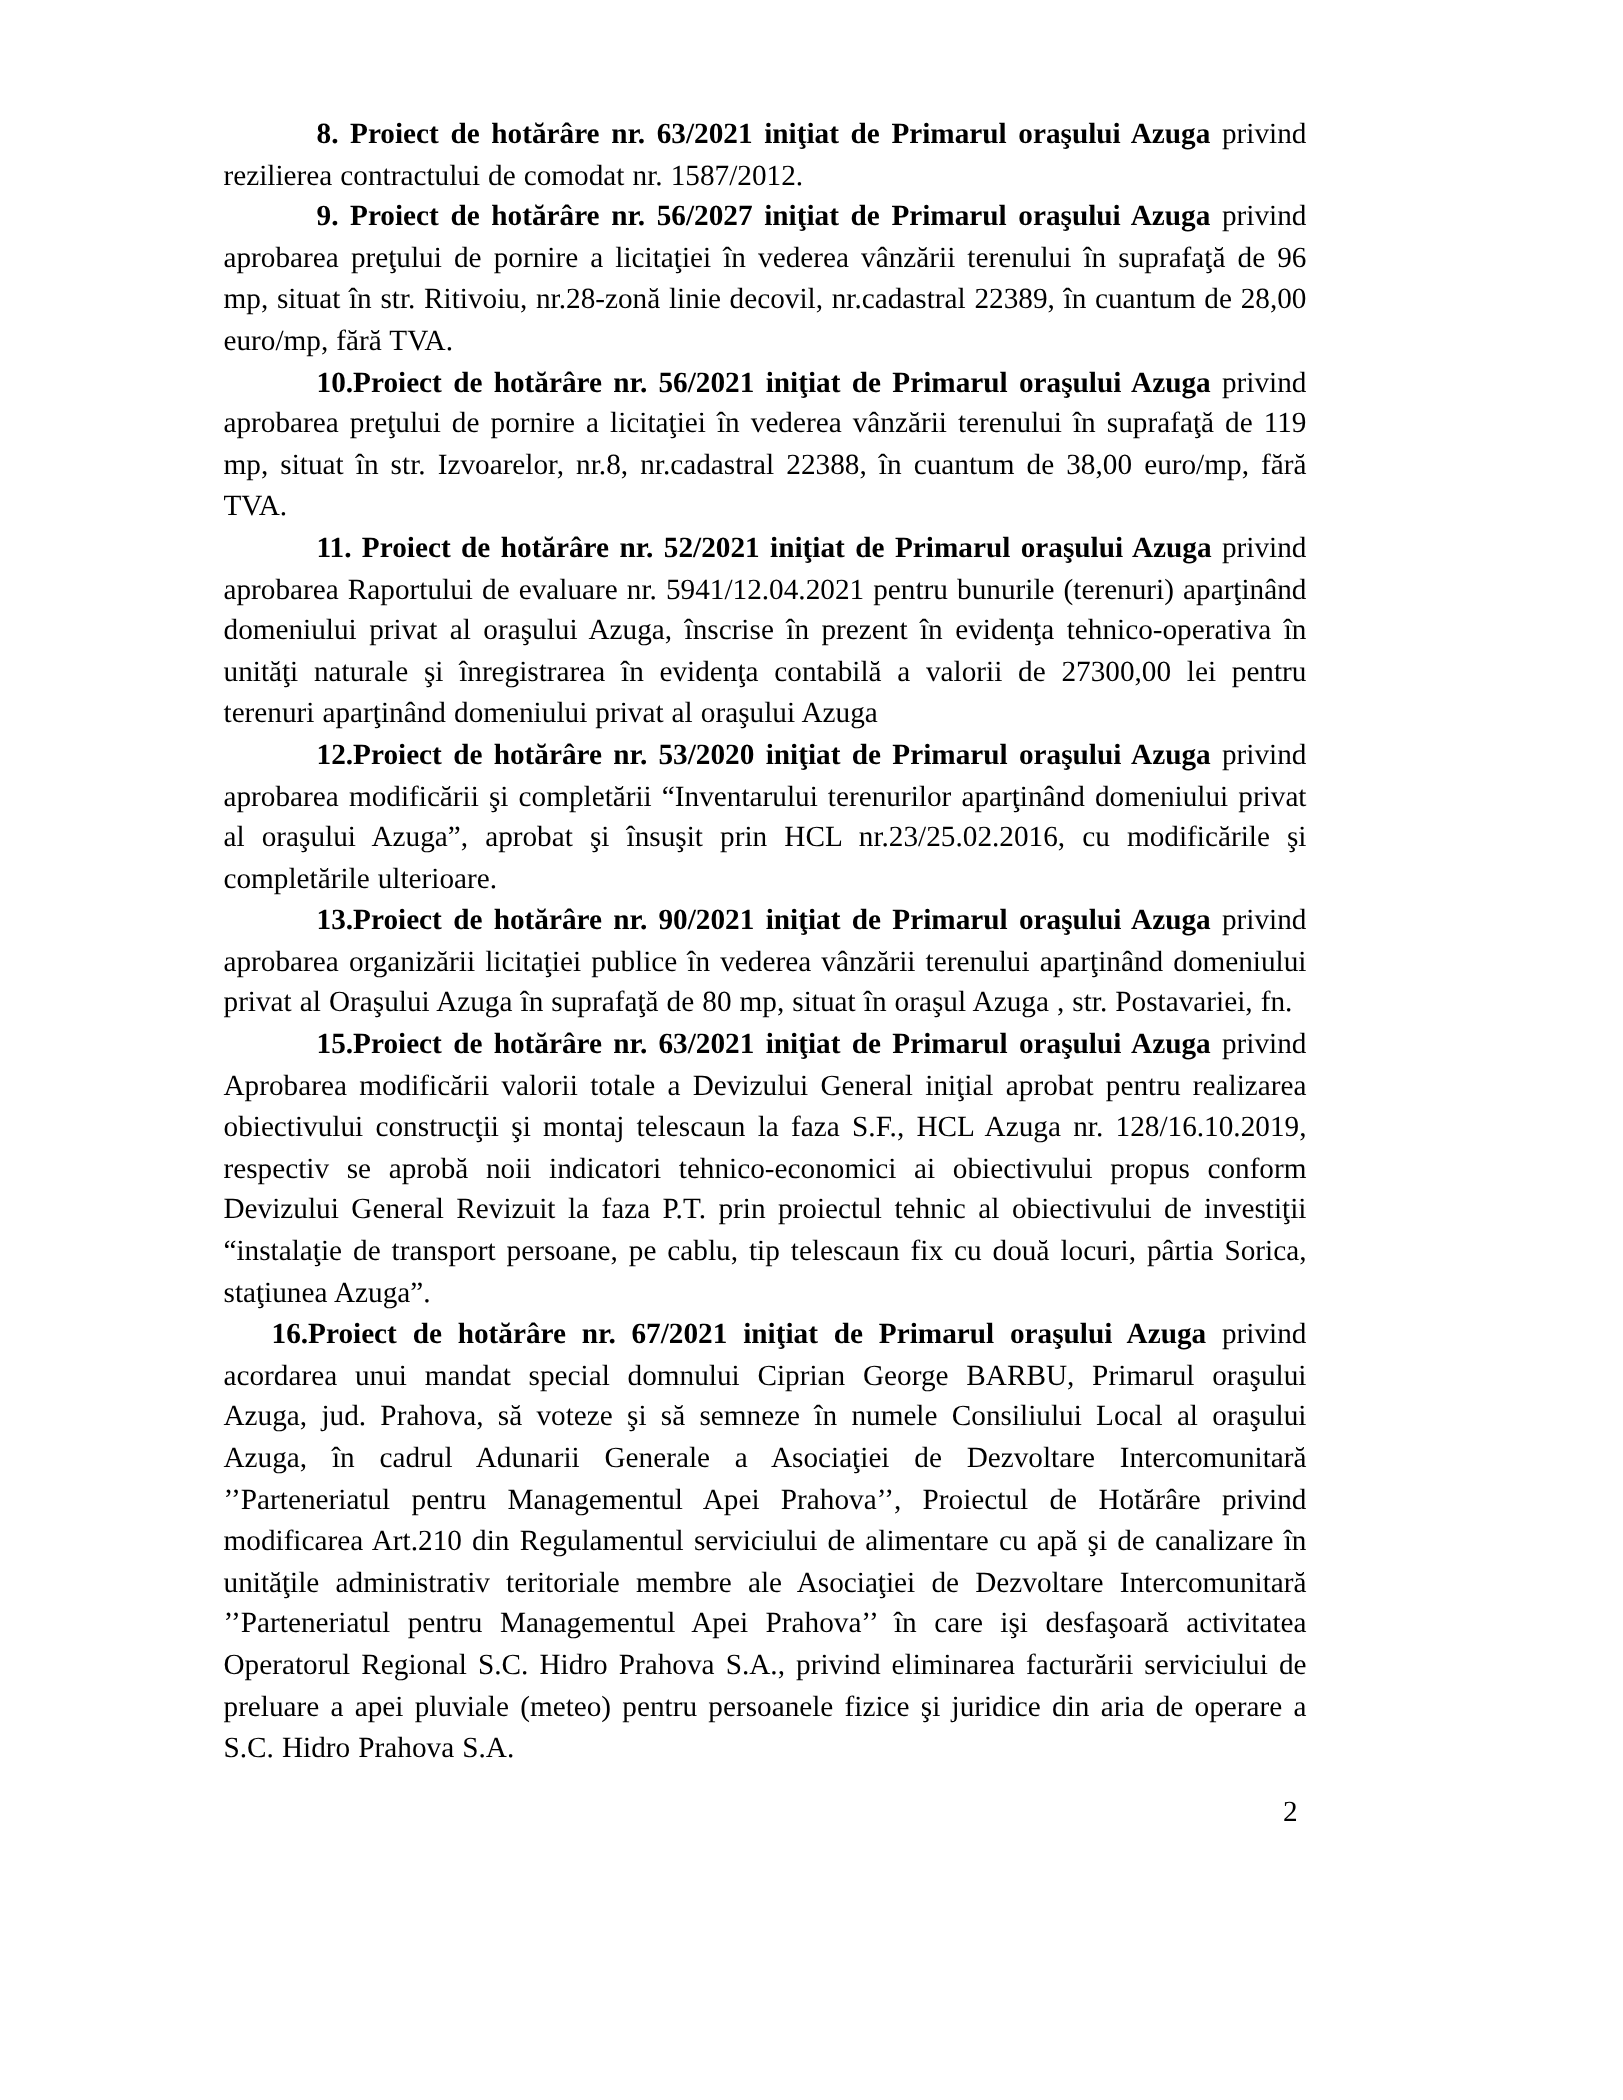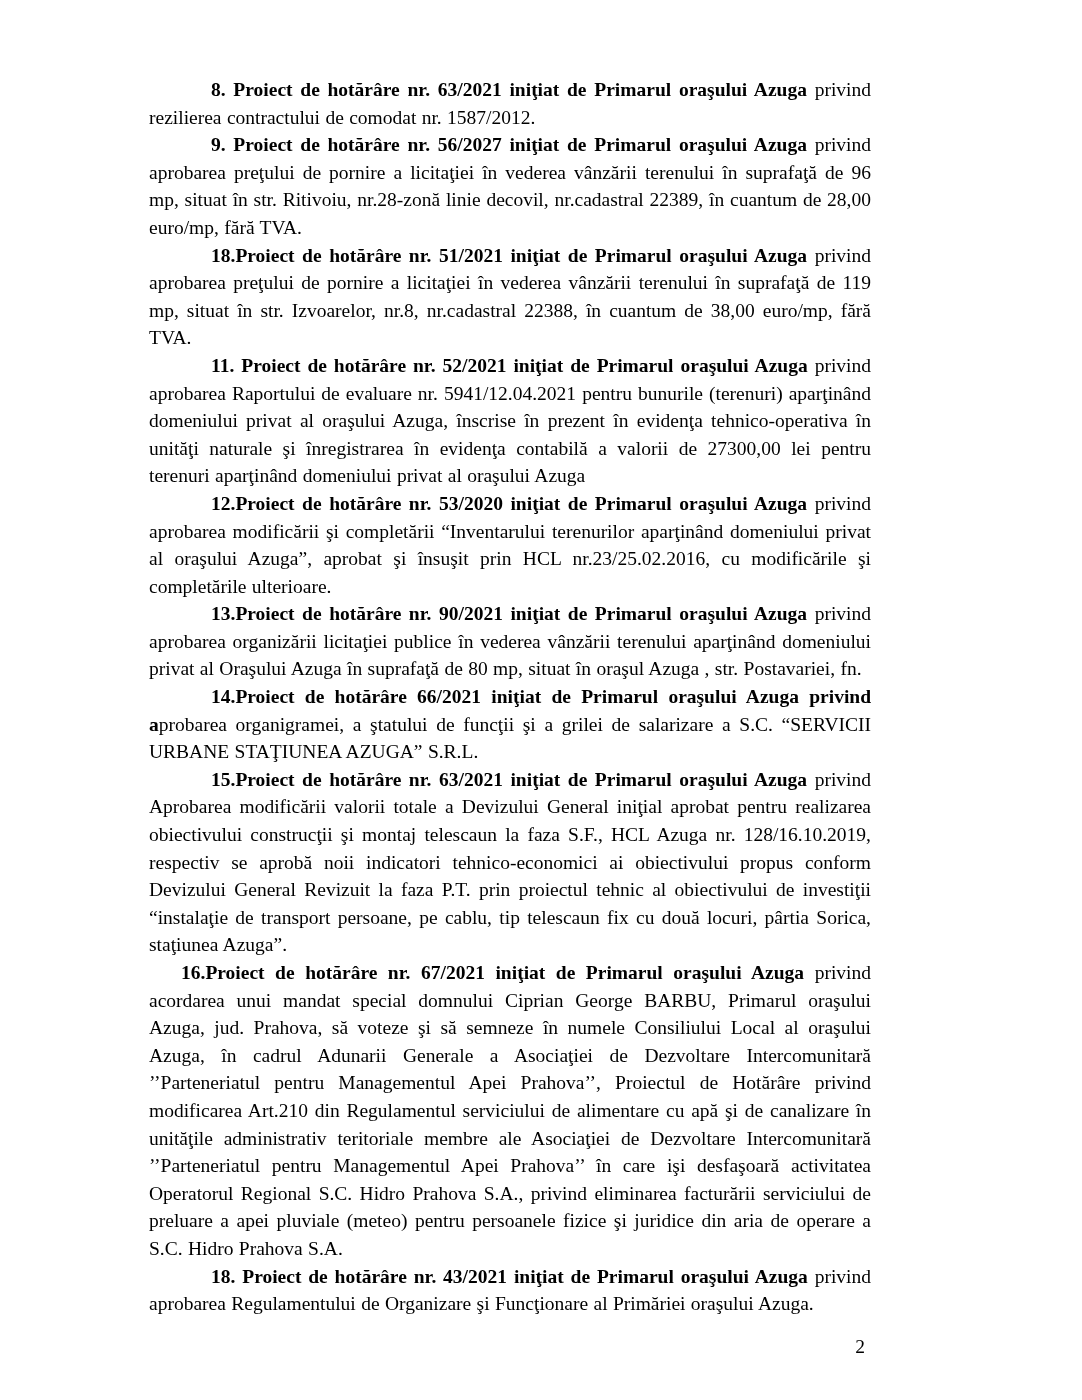--- a/index.html
+++ b/index.html
@@ -43,33 +43,31 @@
 </style>
 </head>
 <body>
 
 <div class="page">
   <div id="doc-body">
   <p class="item"><span class="lead">8. Proiect de hotărâre nr. 63/2021 iniţiat de Primarul oraşului Azuga</span><span> privind rezilierea contractului de comodat nr. 1587/2012.</span></p>
 
   <p class="item"><span class="lead">9. Proiect de hotărâre nr. 56/2027 iniţiat de Primarul oraşului Azuga</span><span> privind aprobarea preţului de pornire a licitaţiei în vederea vânzării terenului în suprafaţă de 96 mp, situat în str. Ritivoiu, nr.28-zonă linie decovil, nr.cadastral 22389, în cuantum de 28,00 euro/mp, fără TVA.</span></p>
 
-  <p class="item"><span class="lead">18.Proiect de hotărâre nr. 51/2021 iniţiat de Primarul oraşului  Azuga</span><span> privind aprobarea preţului de pornire a licitaţiei în vederea vânzării terenului în suprafaţă de 119 mp, situat în str. Izvoarelor, nr.8, nr.cadastral 22388, în cuantum de 38,00 euro/mp, fără TVA.</span></p>
+  <p class="item"><span class="lead">10.Proiect de hotărâre nr. 56/2021 iniţiat de Primarul oraşului  Azuga</span><span> privind aprobarea preţului de pornire a licitaţiei în vederea vânzării terenului în suprafaţă de 119 mp, situat în str. Izvoarelor, nr.8, nr.cadastral 22388, în cuantum de 38,00 euro/mp, fără TVA.</span></p>
 
   <p class="item"><span class="lead">11. Proiect de hotărâre nr. 52/2021 iniţiat de Primarul oraşului Azuga</span><span> privind aprobarea Raportului de evaluare nr. 5941/12.04.2021 pentru bunurile (terenuri) aparţinând domeniului privat al oraşului Azuga, înscrise în prezent în evidenţa tehnico-operativa în unităţi naturale şi înregistrarea în evidenţa contabilă a valorii de 27300,00 lei pentru terenuri aparţinând domeniului privat al oraşului Azuga</span></p>
 
   <p class="item"><span class="lead">12.Proiect de hotărâre nr. 53/2020 iniţiat de Primarul oraşului  Azuga</span><span> privind aprobarea modificării şi completării “Inventarului terenurilor aparţinând domeniului privat al oraşului Azuga”, aprobat şi însuşit prin HCL nr.23/25.02.2016, cu modificările şi completările ulterioare.</span></p>
 
   <p class="item"><span class="lead">13.Proiect de hotărâre nr. 90/2021 iniţiat de Primarul oraşului  Azuga</span><span> privind aprobarea organizării licitaţiei publice în vederea vânzării terenului aparţinând domeniului privat al Oraşului Azuga în suprafaţă de 80 mp, situat în oraşul Azuga , str. Postavariei, fn.</span></p>
 
-  <p class="item"><span class="lead">14.Proiect de hotărâre 66/2021 iniţiat de Primarul oraşului Azuga privind a</span><span>probarea organigramei, a ştatului de funcţii şi a grilei de salarizare a S.C. “SERVICII URBANE STAŢIUNEA AZUGA” S.R.L.</span></p>
 
   <p class="item"><span class="lead">15.Proiect de hotărâre nr. 63/2021 iniţiat de Primarul oraşului  Azuga</span><span> privind Aprobarea modificării valorii totale a Devizului General iniţial aprobat pentru realizarea obiectivului construcţii şi montaj telescaun la faza S.F., HCL Azuga nr. 128/16.10.2019, respectiv se aprobă noii indicatori tehnico-economici ai obiectivului propus conform Devizului General Revizuit la faza P.T. prin proiectul tehnic al obiectivului de investiţii “instalaţie de transport persoane, pe cablu, tip telescaun fix cu două locuri, pârtia Sorica, staţiunea Azuga”.</span></p>
 
   <p class="item indent-small"><span class="lead">16.Proiect de hotărâre nr. 67/2021 iniţiat de Primarul oraşului  Azuga</span><span> privind acordarea unui mandat special domnului Ciprian George BARBU, Primarul oraşului Azuga, jud. Prahova, să voteze şi să semneze în numele Consiliului Local al oraşului Azuga, în cadrul Adunarii Generale a Asociaţiei de Dezvoltare Intercomunitară ’’Parteneriatul pentru Managementul Apei Prahova’’, Proiectul de Hotărâre privind modificarea Art.210 din Regulamentul serviciului de alimentare cu apă şi de canalizare în unităţile administrativ teritoriale membre ale Asociaţiei de Dezvoltare Intercomunitară ’’Parteneriatul pentru Managementul Apei Prahova’’ în care işi desfaşoară activitatea Operatorul Regional S.C. Hidro Prahova S.A., privind eliminarea facturării serviciului de preluare a apei pluviale (meteo) pentru persoanele fizice şi juridice din aria de operare a S.C. Hidro Prahova S.A.</span></p>
 
 
-  <p class="item"><span class="lead">18. Proiect de hotărâre nr. 43/2021 iniţiat de Primarul oraşului Azuga</span><span> privind aprobarea Regulamentului de Organizare şi Funcţionare al Primăriei oraşului Azuga.</span></p>
 </div>
   <div class="footer">
     <span>2</span>
   </div>
 </div>
 
 </body></html>

